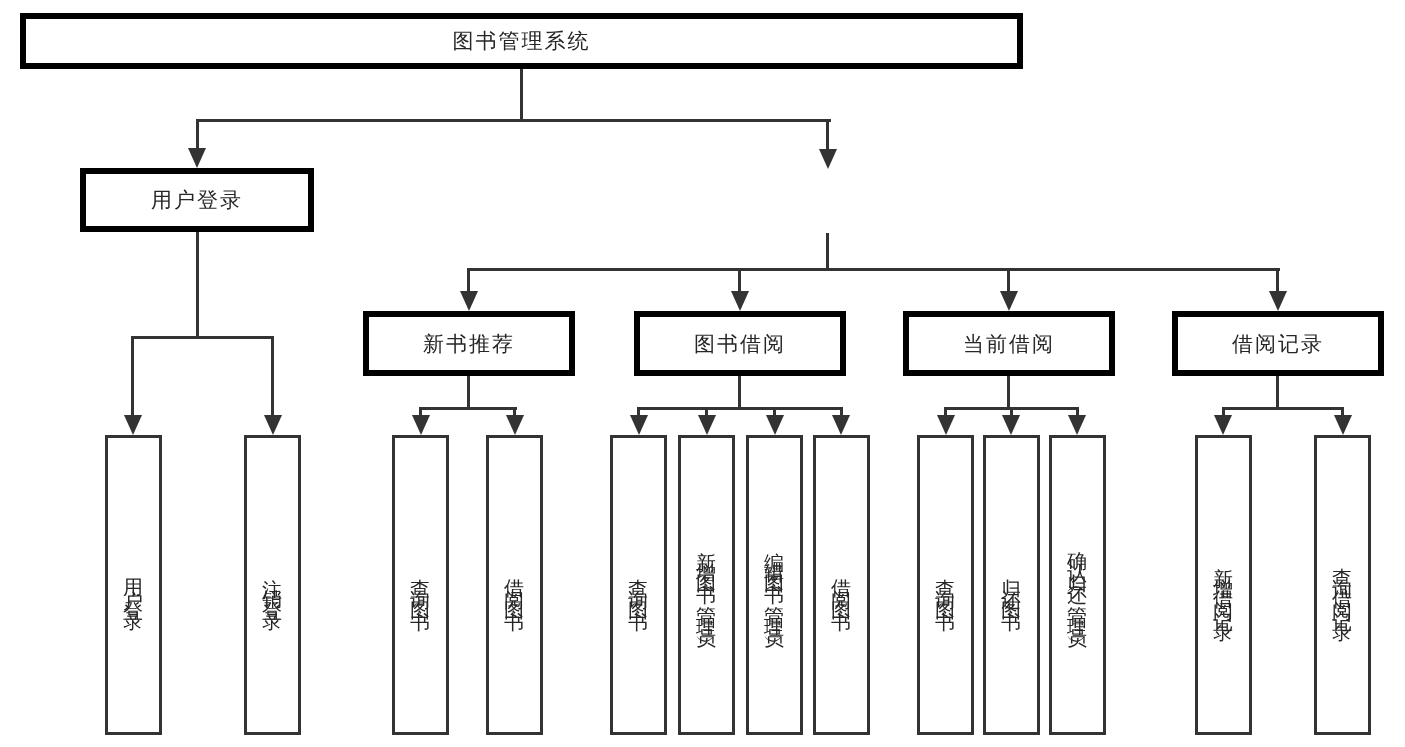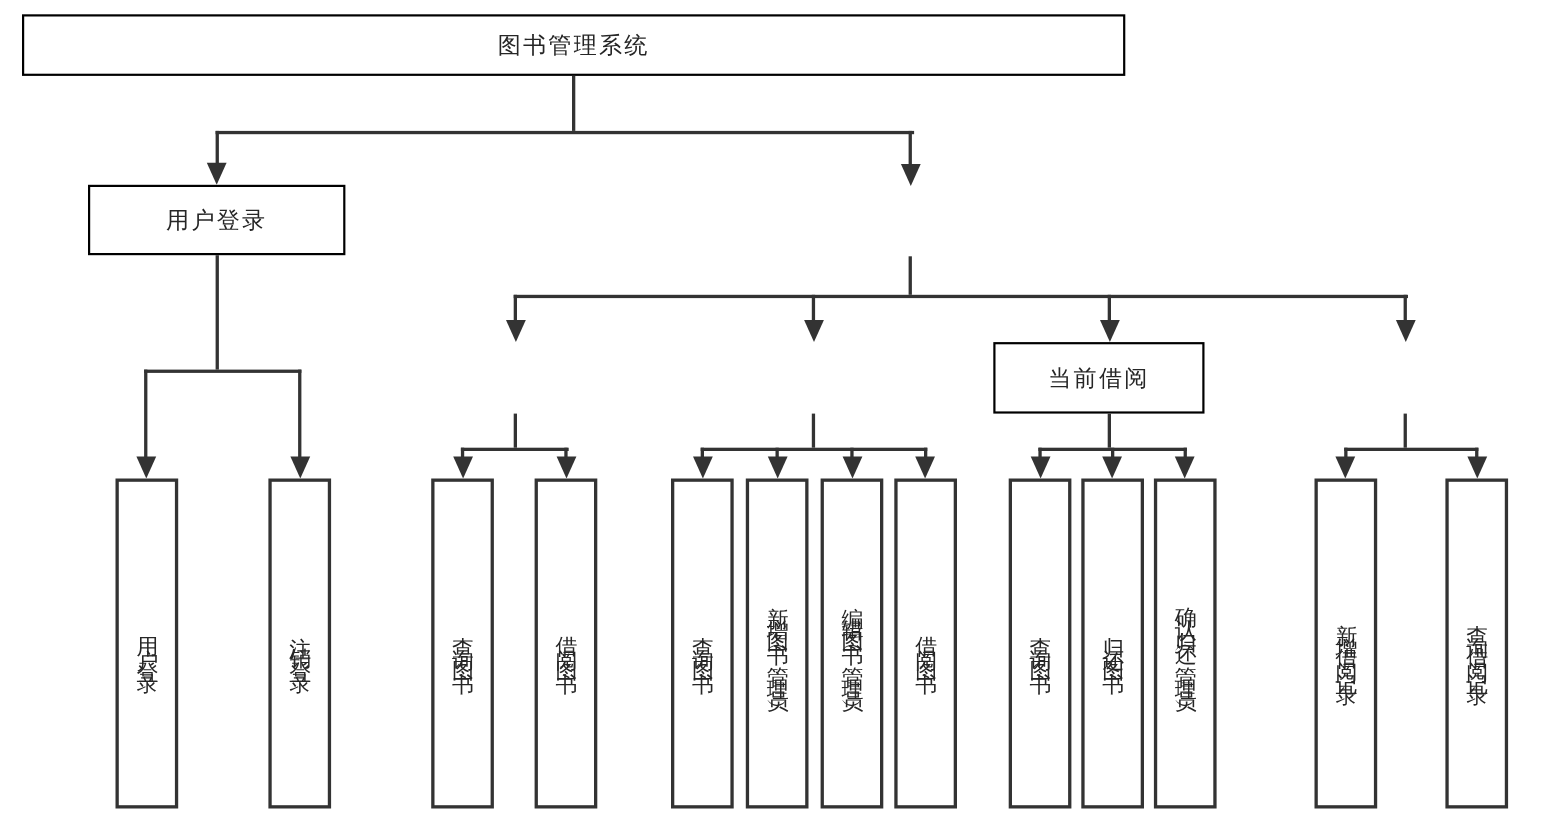--- a/index.html
+++ b/index.html
@@ -11,21 +11,21 @@
     position: relative;
     width: 1405px;
     height: 747px;
     background: #ffffff;
     overflow: hidden;
   }
   
   .node-h {
     position: absolute;
     box-sizing: border-box;
-    border: 2px solid #000000;
+    border: 6px solid #000000;
     background: #ffffff;
     display: flex;
     align-items: center;
     justify-content: center;
   }
   .node-h .lbl {
     font-size: 21px;
     color: #262626;
     letter-spacing: 2px;
     white-space: nowrap;
@@ -109,22 +109,31 @@
   <div class="hline" style="left:467px; top:268px; width:813px;"></div>
   <div class="vline" style="left:467px; top:268px; height:25px;"></div>
   <div class="arrow" style="left:460px; top:291px;"></div>
   <div class="vline" style="left:738px; top:268px; height:25px;"></div>
   <div class="arrow" style="left:731px; top:291px;"></div>
   <div class="vline" style="left:1007px; top:268px; height:25px;"></div>
   <div class="arrow" style="left:1000px; top:291px;"></div>
   <div class="vline" style="left:1276px; top:268px; height:25px;"></div>
   <div class="arrow" style="left:1269px; top:291px;"></div>
 
-  <div class="node-h" style="left:903px; top:311px; width:192px; height:65px;">
+  <div class="node-h" style="left:363px; top:311px; width:212px; height:65px;">
+    <span class="lbl">新书推荐</span>
+  </div>
+  <div class="node-h" style="left:634px; top:311px; width:212px; height:65px;">
+    <span class="lbl">图书借阅</span>
+  </div>
+  <div class="node-h" style="left:903px; top:311px; width:212px; height:65px;">
     <span class="lbl">当前借阅</span>
+  </div>
+  <div class="node-h" style="left:1172px; top:311px; width:212px; height:65px;">
+    <span class="lbl">借阅记录</span>
   </div>
 
   <div class="vline" style="left:467px; top:376px; height:31px;"></div>
   <div class="hline" style="left:419px; top:407px; width:98px;"></div>
   <div class="vline" style="left:419px; top:407px; height:10px;"></div>
   <div class="arrow" style="left:412px; top:415px;"></div>
   <div class="vline" style="left:513px; top:407px; height:10px;"></div>
   <div class="arrow" style="left:506px; top:415px;"></div>
 
   <div class="vline" style="left:738px; top:376px; height:31px;"></div>

